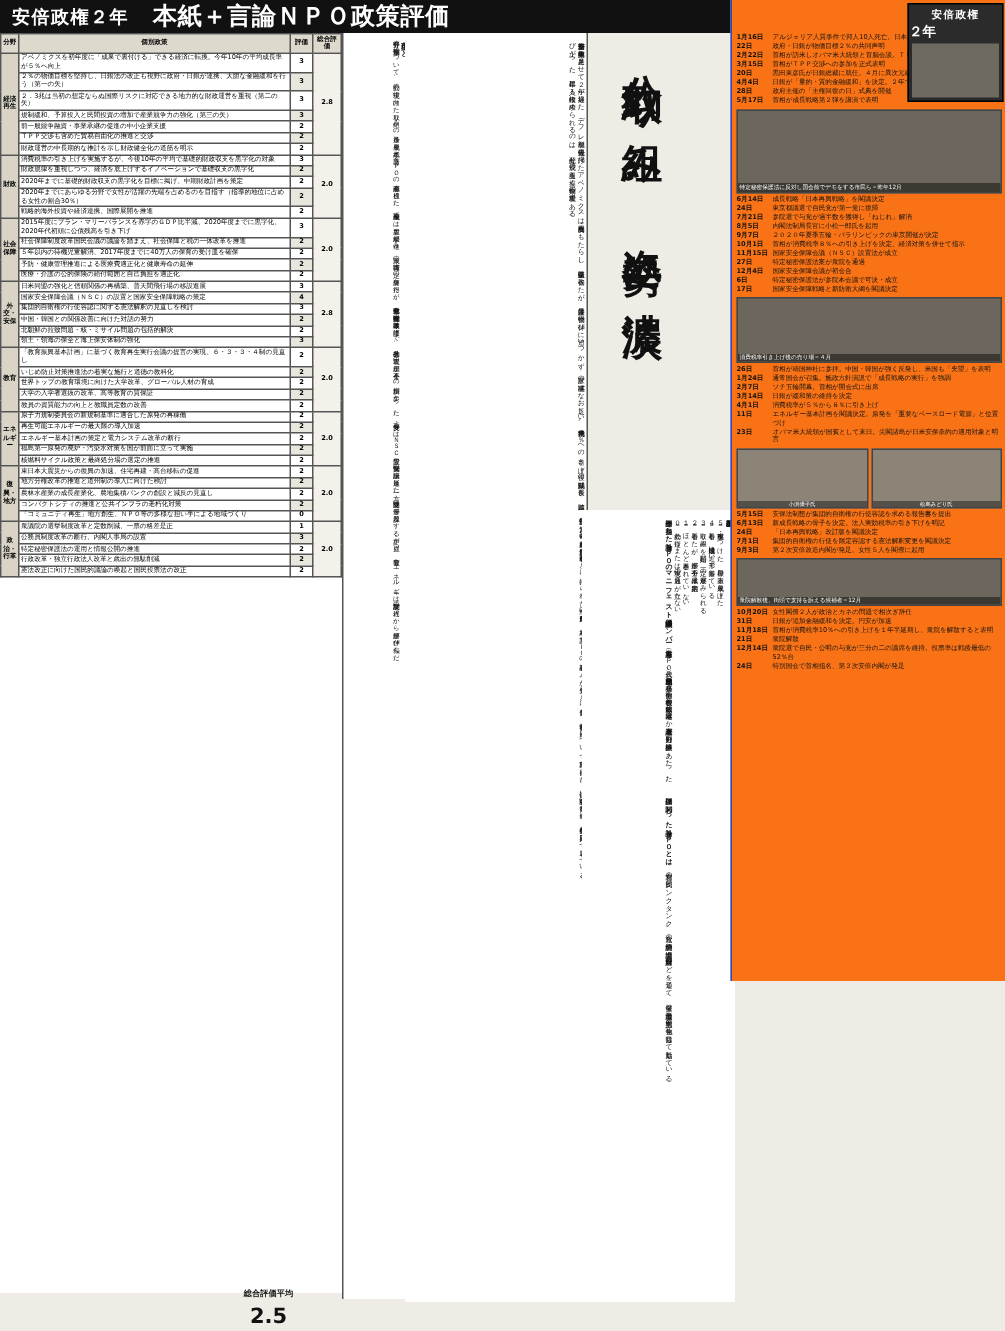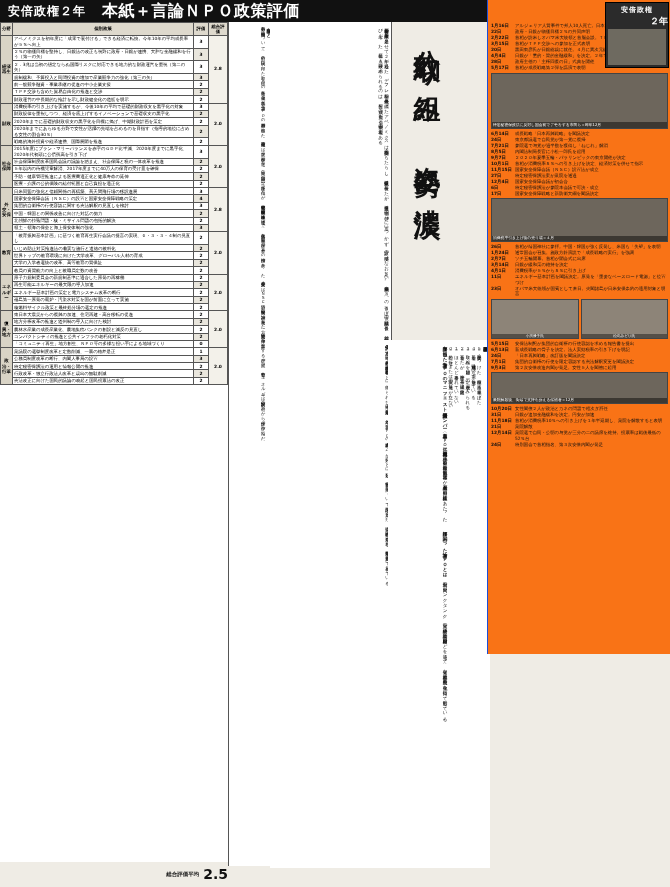--- a/index.html
+++ b/index.html
@@ -36,21 +36,21 @@
   .cat{
     width:9px;background:#d9d4c6;text-align:center;font-weight:bold;
     font-size:5px;letter-spacing:0px;
   }
   .item{width:168px;}
   .sc{width:12px;text-align:center;font-weight:bold;font-size:6px;background:#fff;}
   .sc.gray{background:#e9e6dd;}
   .agg{width:16px;text-align:center;font-weight:bold;font-size:7px;background:#f3f1ea;}
   .bottomline{
     position:absolute;left:130px;top:862px;width:98px;height:24px;
-    display:flex;align-items:center;justify-content:flex-end;gap:4px;
+    display:flex;align-items:center;justify-content:flex-end;gap:4px;flex-direction:column;
   }
   .bottomline .lab{font-size:5.5px;font-weight:bold;}
   .bottomline .val{font-size:14px;font-weight:bold;}
 
   
   .reasoncol{
     position:absolute;left:228px;top:22px;width:42px;height:840px;
     background:#fff;border-left:0.5px solid #555;border-right:0.5px solid #555;
     writing-mode:vertical-rl;text-orientation:upright;
     font-size:4.3px;line-height:1.25;padding:2px 1px;
@@ -113,21 +113,21 @@
   .flagtop{
     position:absolute;left:487px;top:0;width:183px;height:22px;background:#111;
     display:flex;align-items:center;
   }
   .flagtop .fl{color:#fff;font-size:5px;margin-left:3px;}
   .tr-logo{
     position:absolute;right:2px;top:2px;width:62px;height:64px;background:#2b2b2b;color:#fff;
     border:0.5px solid #000;
   }
   .tr-logo .l1{font-size:7px;font-weight:bold;text-align:center;margin-top:2px;letter-spacing:1px;}
-  .tr-logo .l2{font-size:9px;font-weight:bold;text-align:right;}
+  .tr-logo .l2{font-size:9px;font-weight:bold;text-align:left;}
   .tr-logo .ph{position:absolute;left:2px;bottom:2px;right:2px;height:36px;background:#6e6a60;}
 
   .critbox{font-size:4.4px;line-height:1.3;}
 </style>
 </head>
 <body>
 
 <div class="page">
 
   <div class="titlebar">

